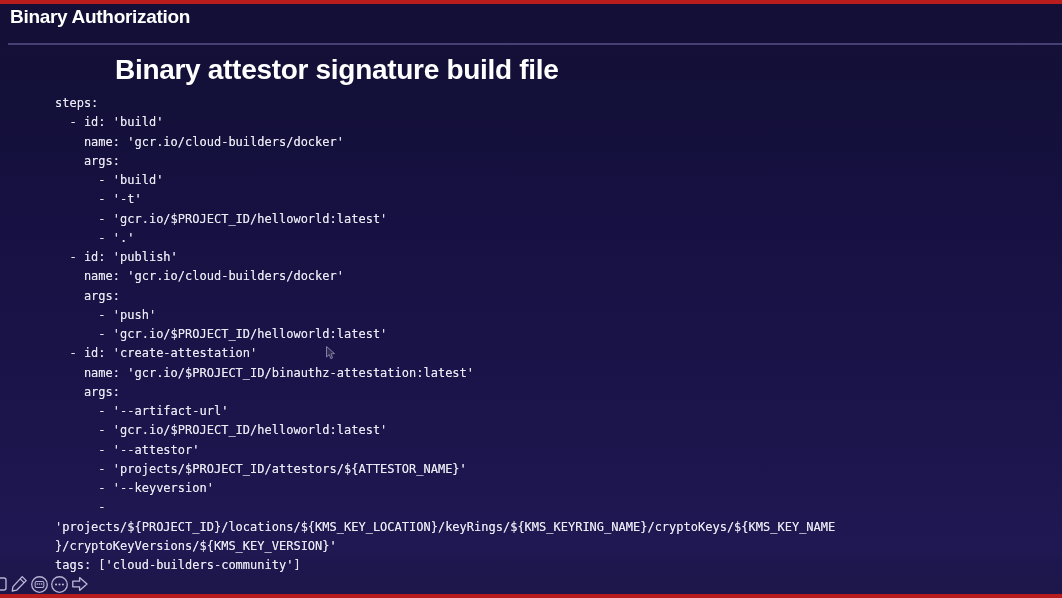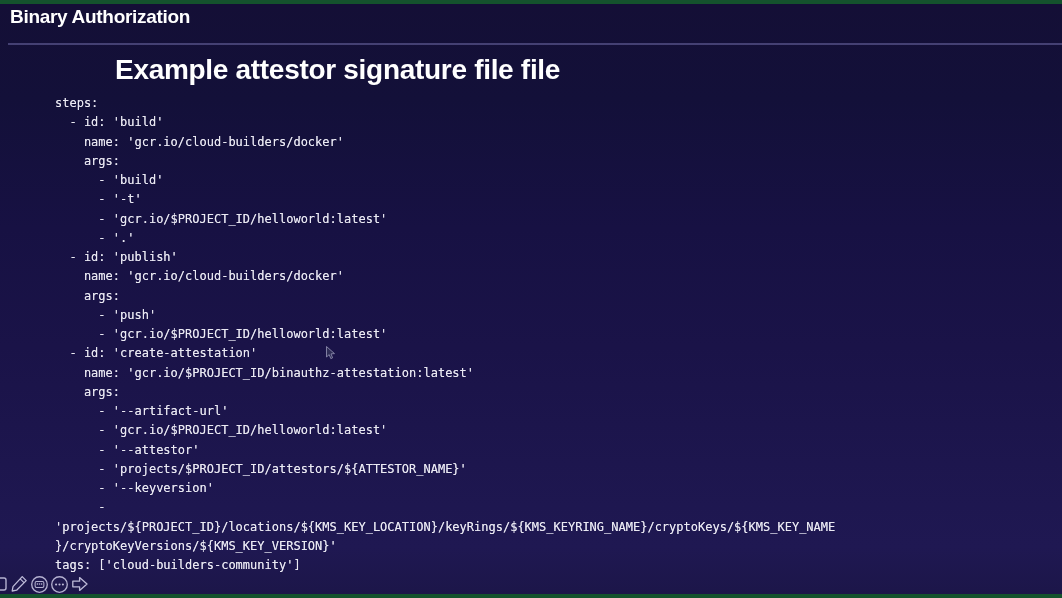--- a/index.html
+++ b/index.html
@@ -1,18 +1,18 @@
 <!DOCTYPE html>
 <html><head>
 <meta charset="utf-8">
 <style>
   html,body{margin:0;padding:0;background:#000;}
   .stage{
     position:relative;width:1062px;height:598px;overflow:hidden;
-    background:#14532d;
+    background:#b91c1c;
     font-family:"Liberation Sans",sans-serif;
   }
   .bg{
     position:absolute;left:0;top:4px;right:0;bottom:4px;
     background:linear-gradient(180deg,#140f36 0%,#131039 16%,#171143 38%,#1a1348 58%,#1d164e 78%,#1f1852 92%,#1c1649 100%);
   }
   .kicker{
     position:absolute;left:10px;top:6px;
     color:#ffffff;font-size:19px;font-weight:800;letter-spacing:-0.3px;
   }
@@ -41,21 +41,21 @@
   .tool svg{display:block;}
 </style>
 </head>
 <body>
 
 <div class="stage">
   <div class="bg"></div>
 
   <div class="kicker">Binary Authorization</div>
   <div class="divider"></div>
-  <div class="title">Example attestor signature file file</div>
+  <div class="title">Binary attestor signature build file</div>
 
   <pre class="code"><div class="code-line">steps:</div><div class="code-line">  - id: 'build'</div><div class="code-line">    name: 'gcr.io/cloud-builders/docker'</div><div class="code-line">    args:</div><div class="code-line">      - 'build'</div><div class="code-line">      - '-t'</div><div class="code-line">      - 'gcr.io/$PROJECT_ID/helloworld:latest'</div><div class="code-line">      - '.'</div><div class="code-line">  - id: 'publish'</div><div class="code-line">    name: 'gcr.io/cloud-builders/docker'</div><div class="code-line">    args:</div><div class="code-line">      - 'push'</div><div class="code-line">      - 'gcr.io/$PROJECT_ID/helloworld:latest'</div><div class="code-line">  - id: 'create-attestation'</div><div class="code-line">    name: 'gcr.io/$PROJECT_ID/binauthz-attestation:latest'</div><div class="code-line">    args:</div><div class="code-line">      - '--artifact-url'</div><div class="code-line">      - 'gcr.io/$PROJECT_ID/helloworld:latest'</div><div class="code-line">      - '--attestor'</div><div class="code-line">      - 'projects/$PROJECT_ID/attestors/${ATTESTOR_NAME}'</div><div class="code-line">      - '--keyversion'</div><div class="code-line">      -</div><div class="code-line">'projects/${PROJECT_ID}/locations/${KMS_KEY_LOCATION}/keyRings/${KMS_KEYRING_NAME}/cryptoKeys/${KMS_KEY_NAME</div><div class="code-line">}/cryptoKeyVersions/${KMS_KEY_VERSION}'</div><div class="code-line">tags: ['cloud-builders-community']</div></pre>
 
   <div class="cursor">
     <svg width="12" height="14" viewBox="0 0 12 14">
       <path d="M1.5 0.5 L1.5 11 L4.2 8.6 L5.8 12.6 L7.6 11.8 L6 7.9 L9.5 7.6 Z" fill="#34345a" stroke="#a9a9c6" stroke-width="0.9"></path>
     </svg>
   </div>
 
   <div class="toolbar">

